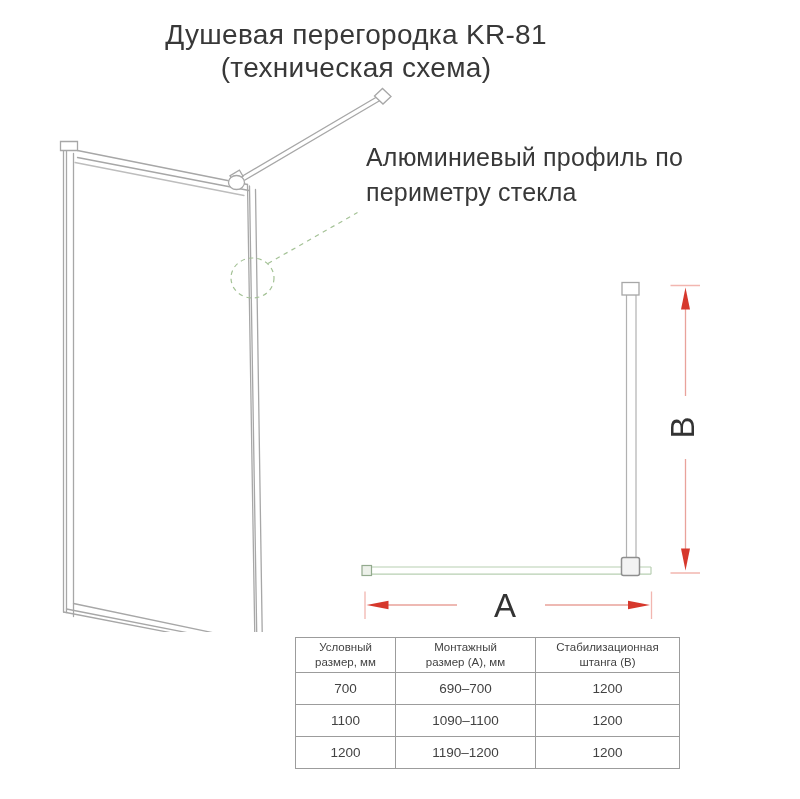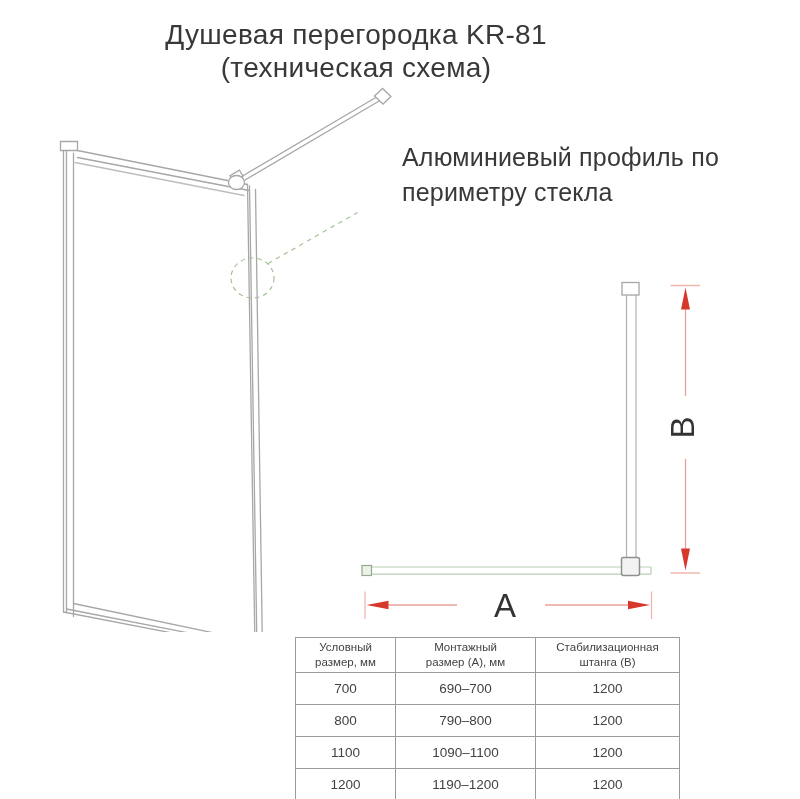--- a/index.html
+++ b/index.html
@@ -18,21 +18,21 @@
   *{margin:0;padding:0;box-sizing:border-box;}
   html,body{background:#fff;}
   body{width:800px;height:799px;position:relative;overflow:hidden;
        font-family:"Liberation Sans",sans-serif;}
   .page{position:absolute;inset:0;background:#fff;}
 
   .title-block{position:absolute;top:18px;left:0;width:712px;text-align:center;
                color:var(--text-color);font-size:28px;line-height:33px;font-weight:500;
                letter-spacing:.3px;}
   .annotation{position:absolute;left:366px;top:140px;color:var(--text-color);
-              font-size:25px;line-height:35px;font-weight:500;letter-spacing:.2px;margin-left:36px;}
+              font-size:25px;line-height:35px;font-weight:500;letter-spacing:.2px;}
 
   svg.canvas{position:absolute;left:0;top:0;}
 
   .dim-label{font-family:"Liberation Sans",sans-serif;font-size:33px;font-weight:500;
              fill:#333;}
 
   table.size-table{position:absolute;left:295px;top:637px;border-collapse:collapse;
                    table-layout:fixed;background:#fff;}
   .size-table th,.size-table td{border:1px solid var(--table-border);text-align:center;
                    color:var(--table-text);vertical-align:middle;}
@@ -131,25 +131,20 @@
         </th>
       </tr>
     </thead>
     <tbody>
         <tr>
           <td>700</td>
           <td>690–700</td>
           <td>1200</td>
         </tr>
         <tr>
-          <td>800</td>
-          <td>790–800</td>
-          <td>1200</td>
-        </tr>
-        <tr>
           <td>1100</td>
           <td>1090–1100</td>
           <td>1200</td>
         </tr>
         <tr>
           <td>1200</td>
           <td>1190–1200</td>
           <td>1200</td>
         </tr>
       </tbody>

